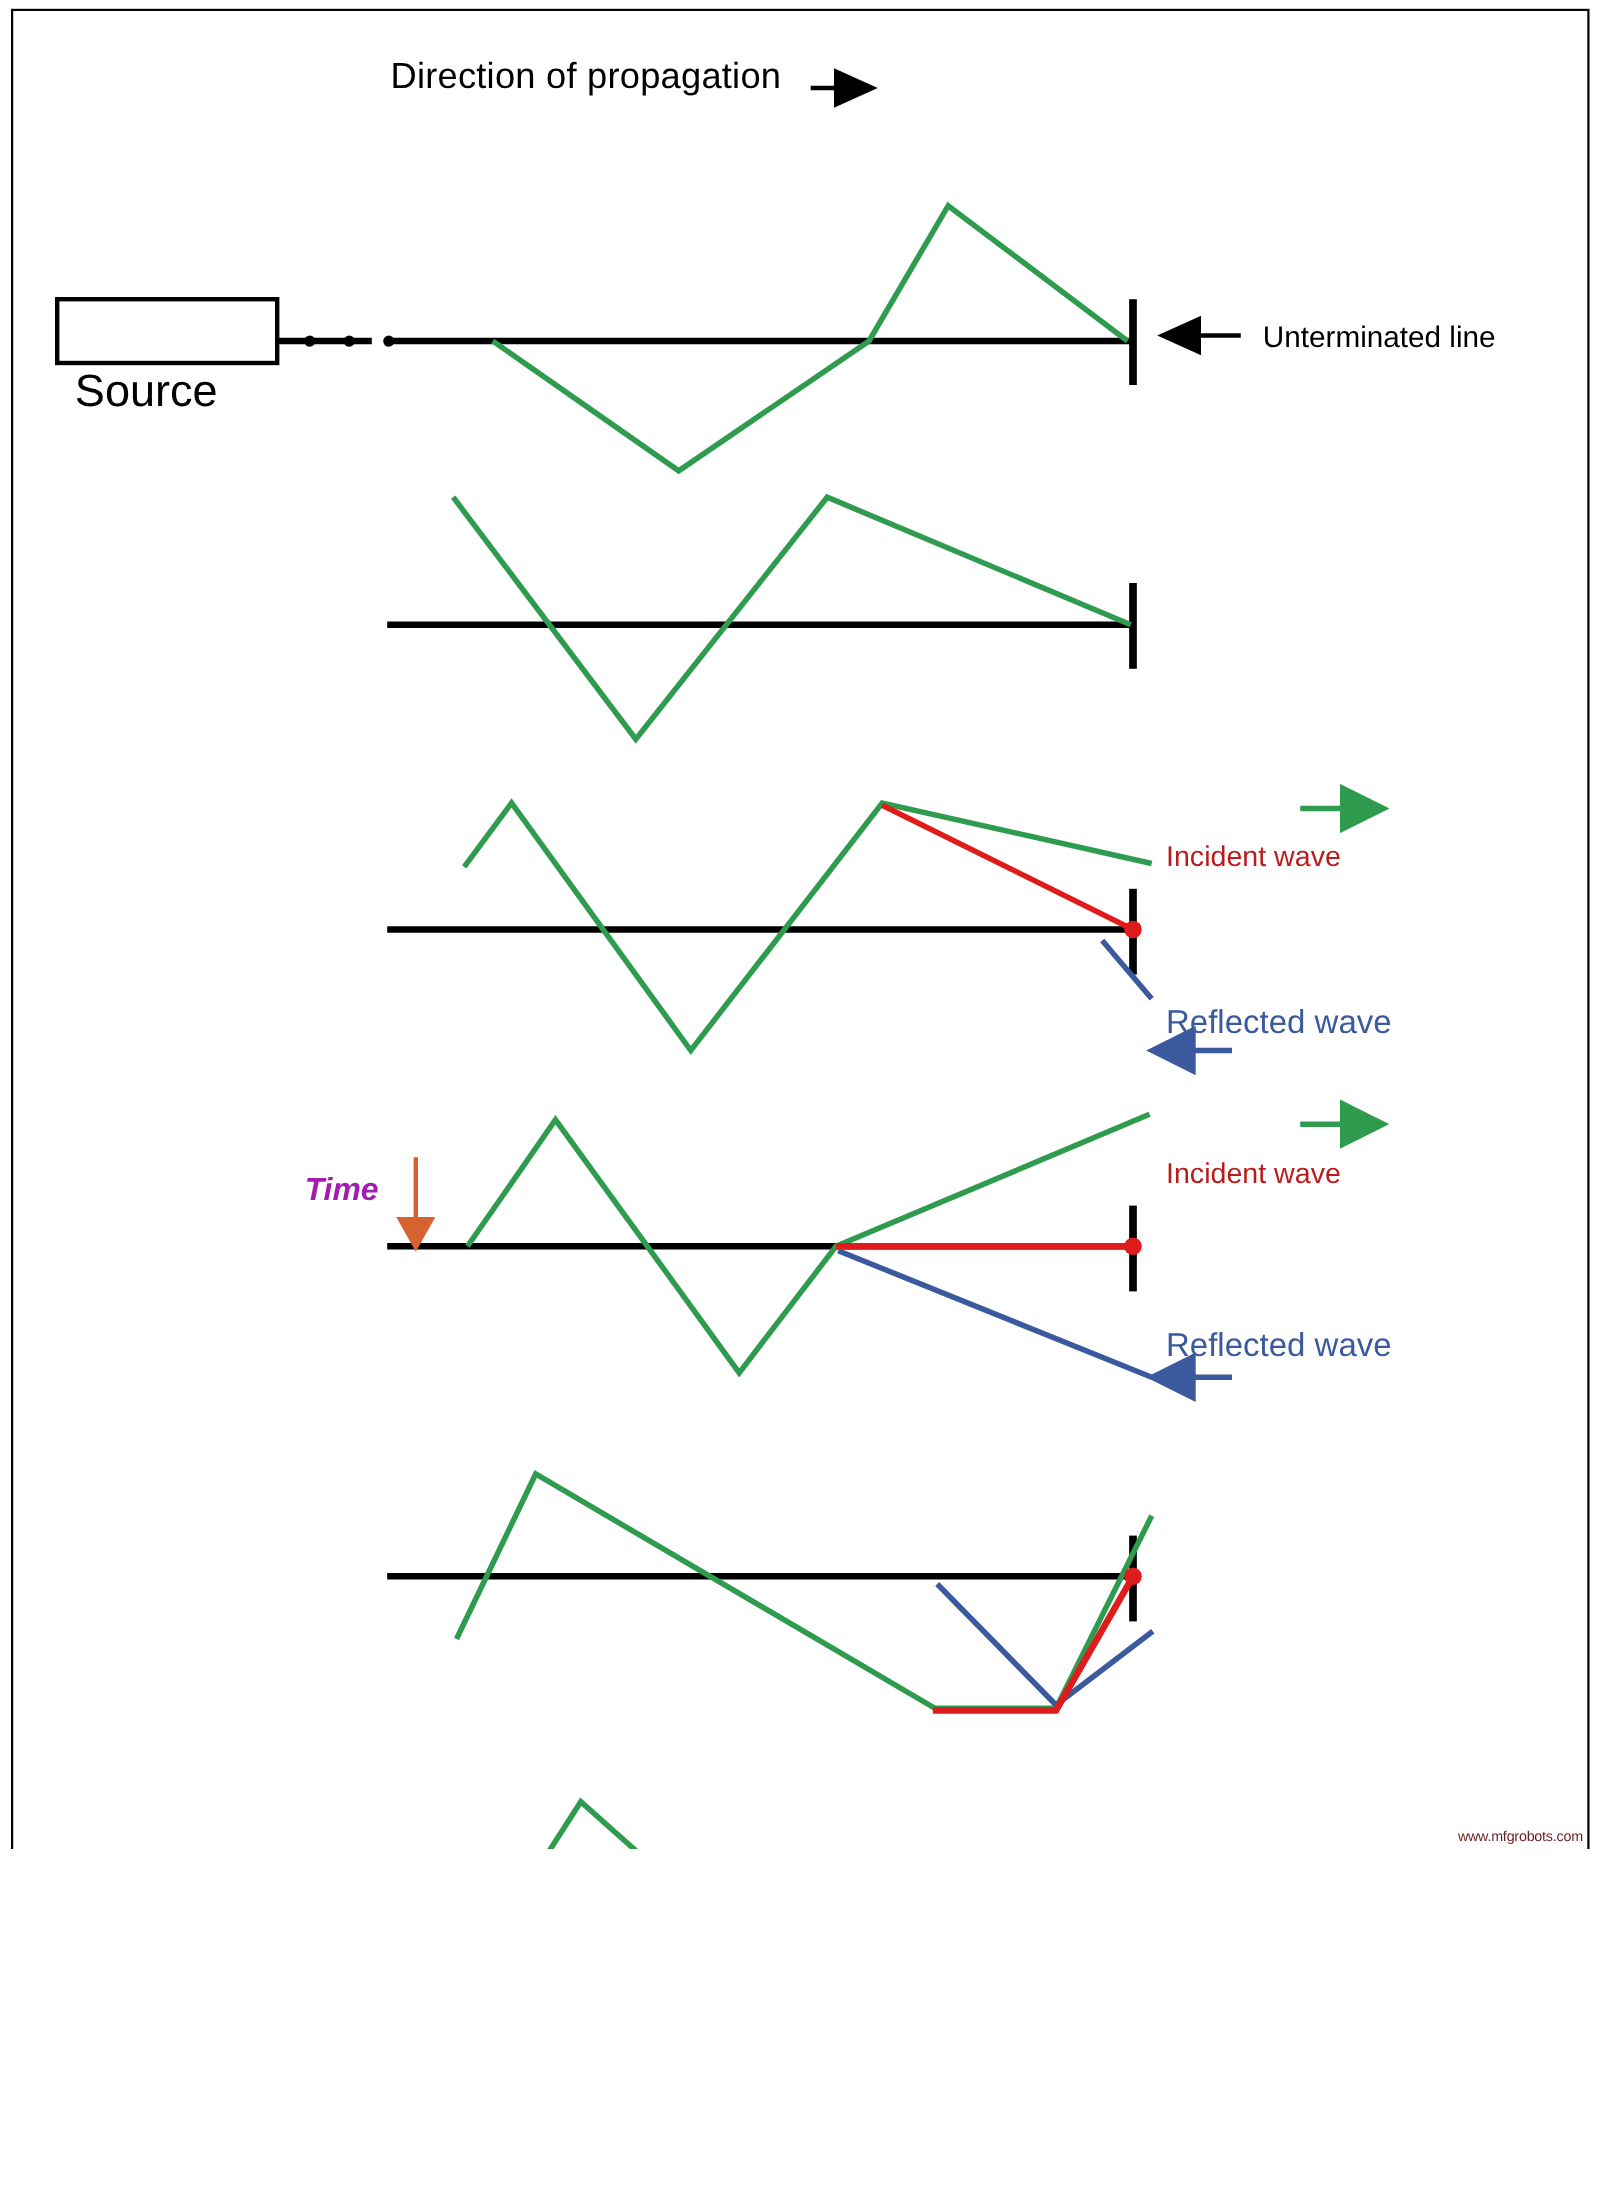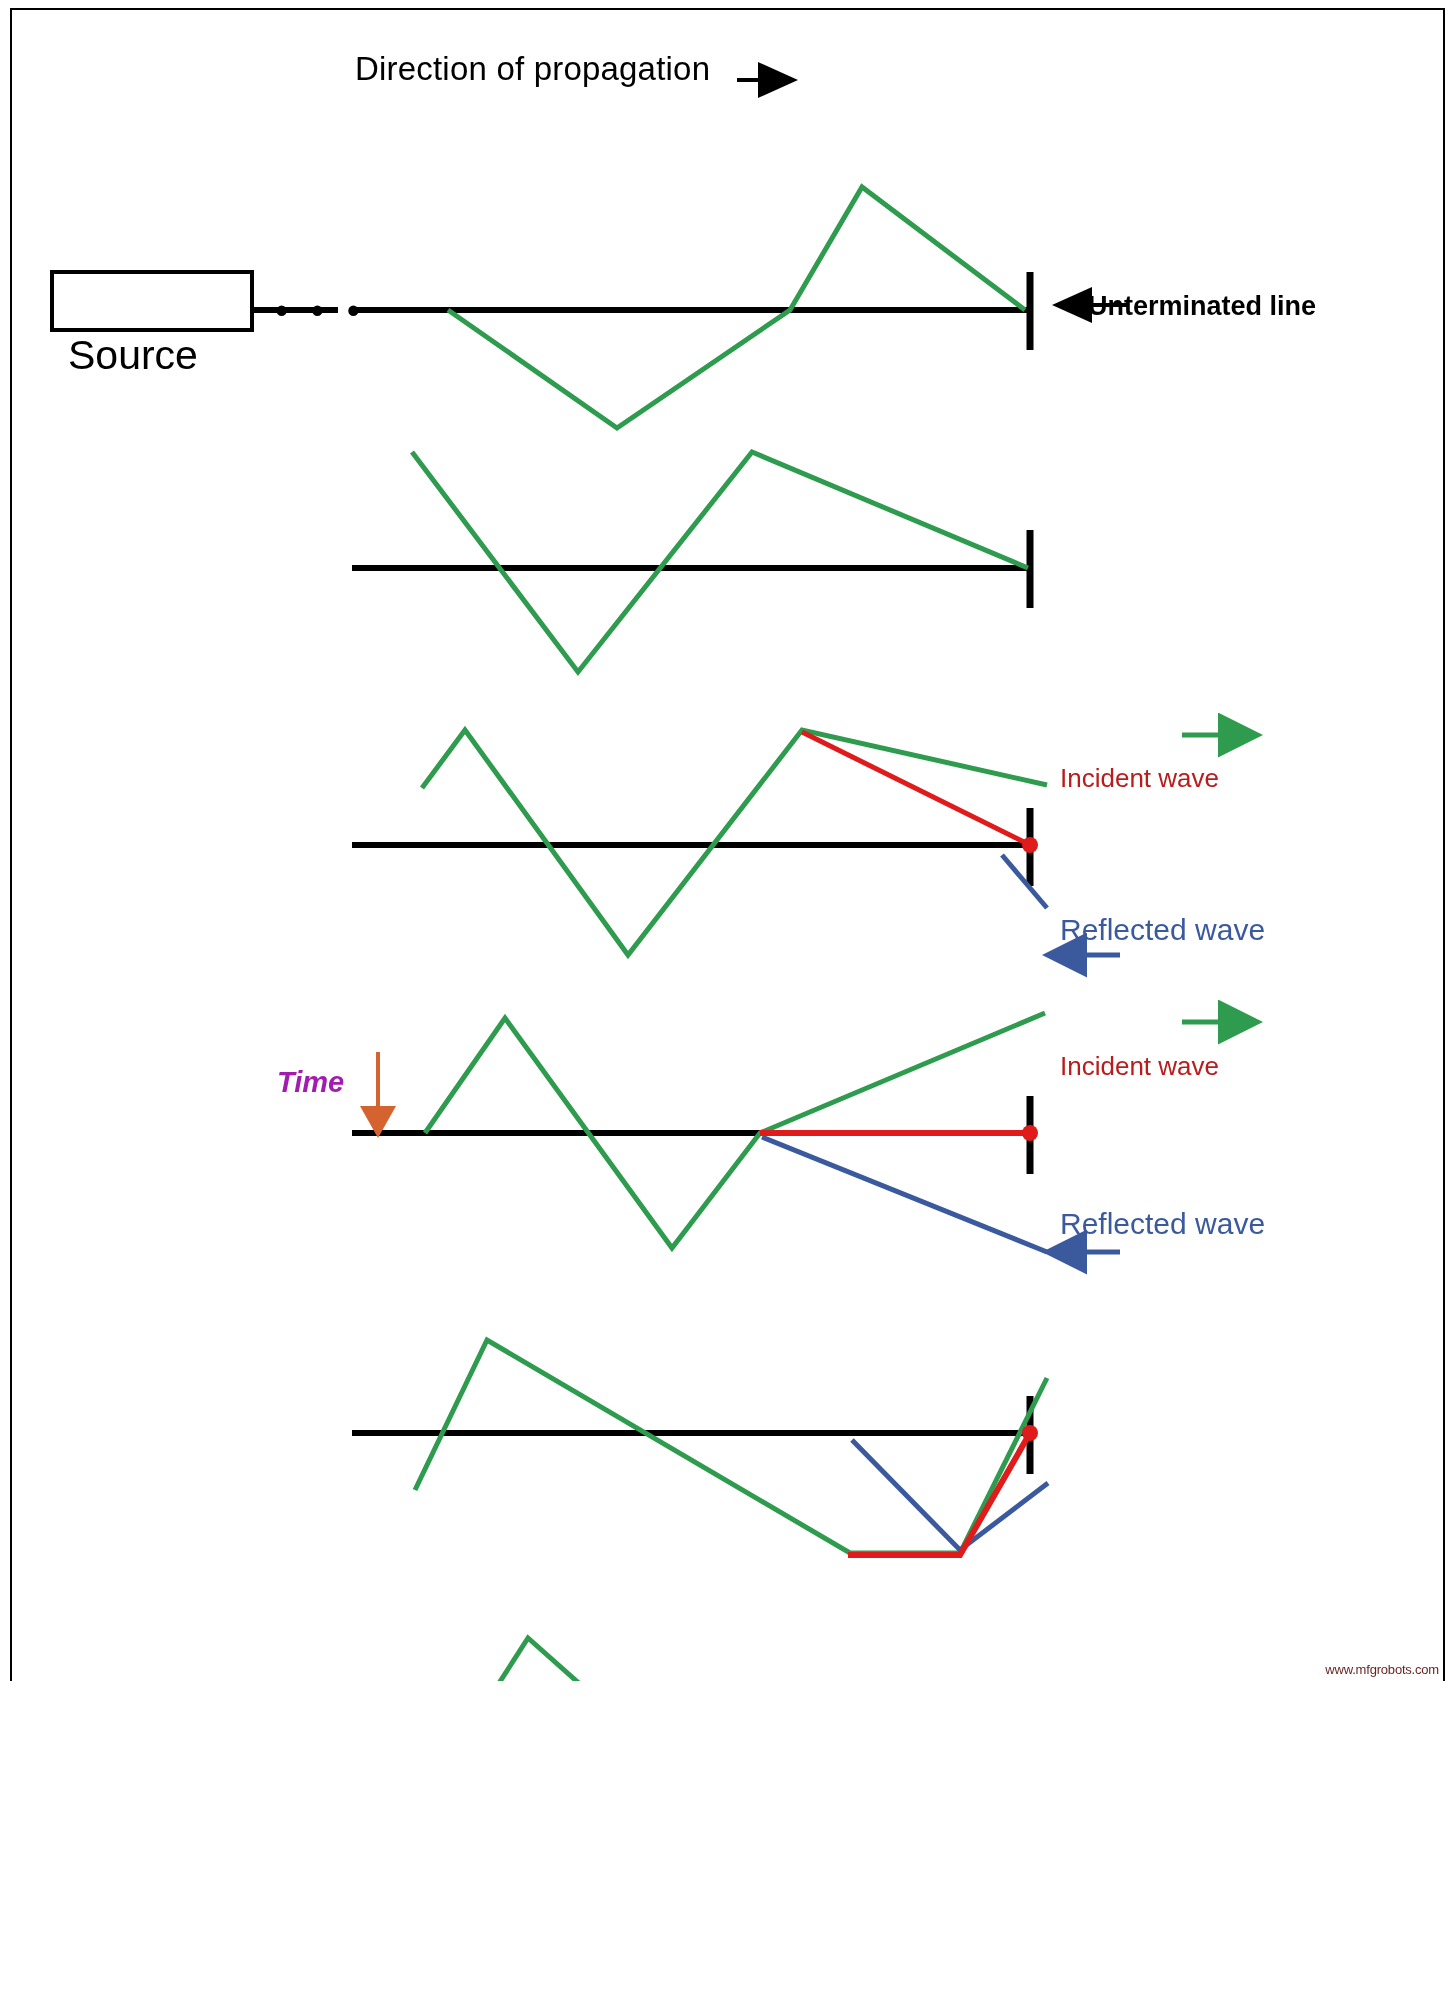--- a/index.html
+++ b/index.html
@@ -168,21 +168,21 @@
       <rect x="52" y="272" width="200" height="58" fill="#ffffff" stroke="#000000" stroke-width="4"></rect>
     </g>
   </svg>
 
   <div class="lbl title-text" style="left:355px; top:50px;">Direction of propagation</div>
 
   <div class="lbl source-text" style="left:68px; top:284px;">Source</div>
 
   <div class="lbl" style="left:275px; top:292px; font-size:38px; letter-spacing:6px; line-height:1;">• • •</div>
 
-  <div class="lbl side-text" style="left:1088px; top:291px;font-weight:bold;">Unterminated line</div>
+  <div class="lbl side-text" style="left:1148px; top:291px;">Unterminated line</div>
 
   <div class="lbl green-text" style="left:1060px; top:763px;">Incident wave</div>
 
   <div class="lbl blue-text" style="left:1060px; top:913px;">Reflected wave</div>
 
   <div class="lbl green-text" style="left:1060px; top:1051px;">Incident wave</div>
 
   <div class="lbl blue-text" style="left:1060px; top:1207px;">Reflected wave</div>
 
   <div class="lbl time-text" style="left:277px; top:1066px;">Time</div>

